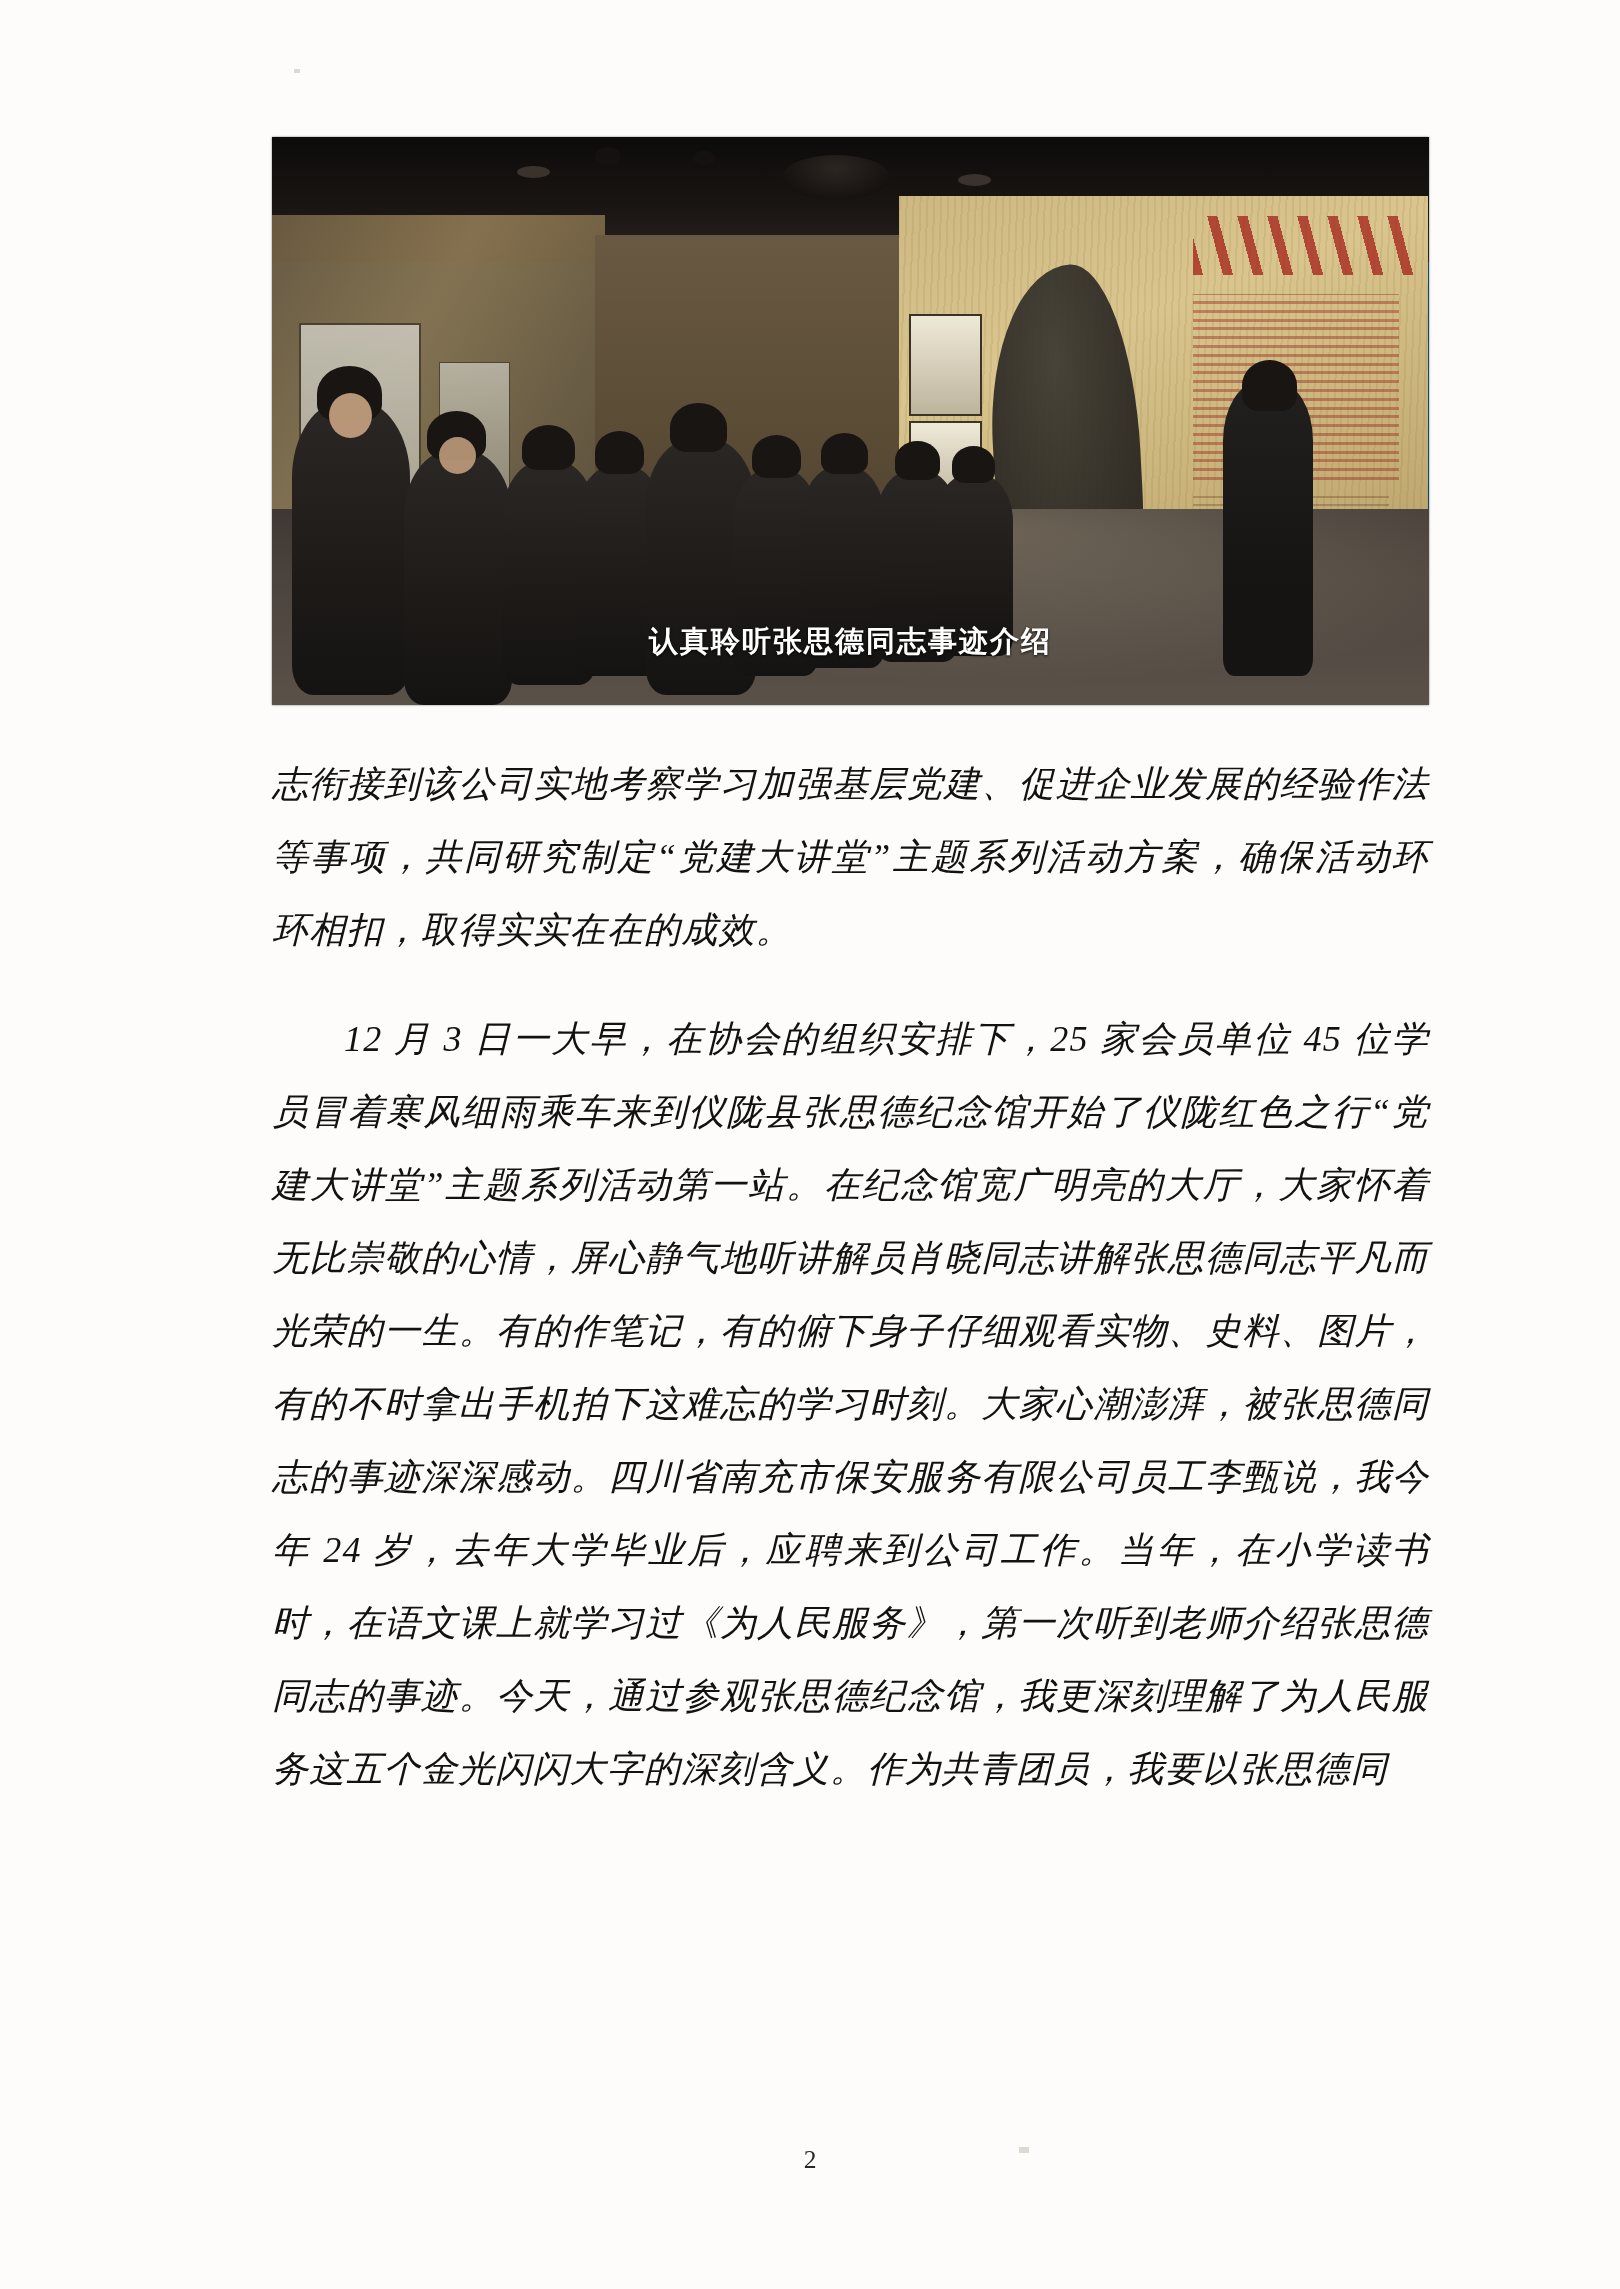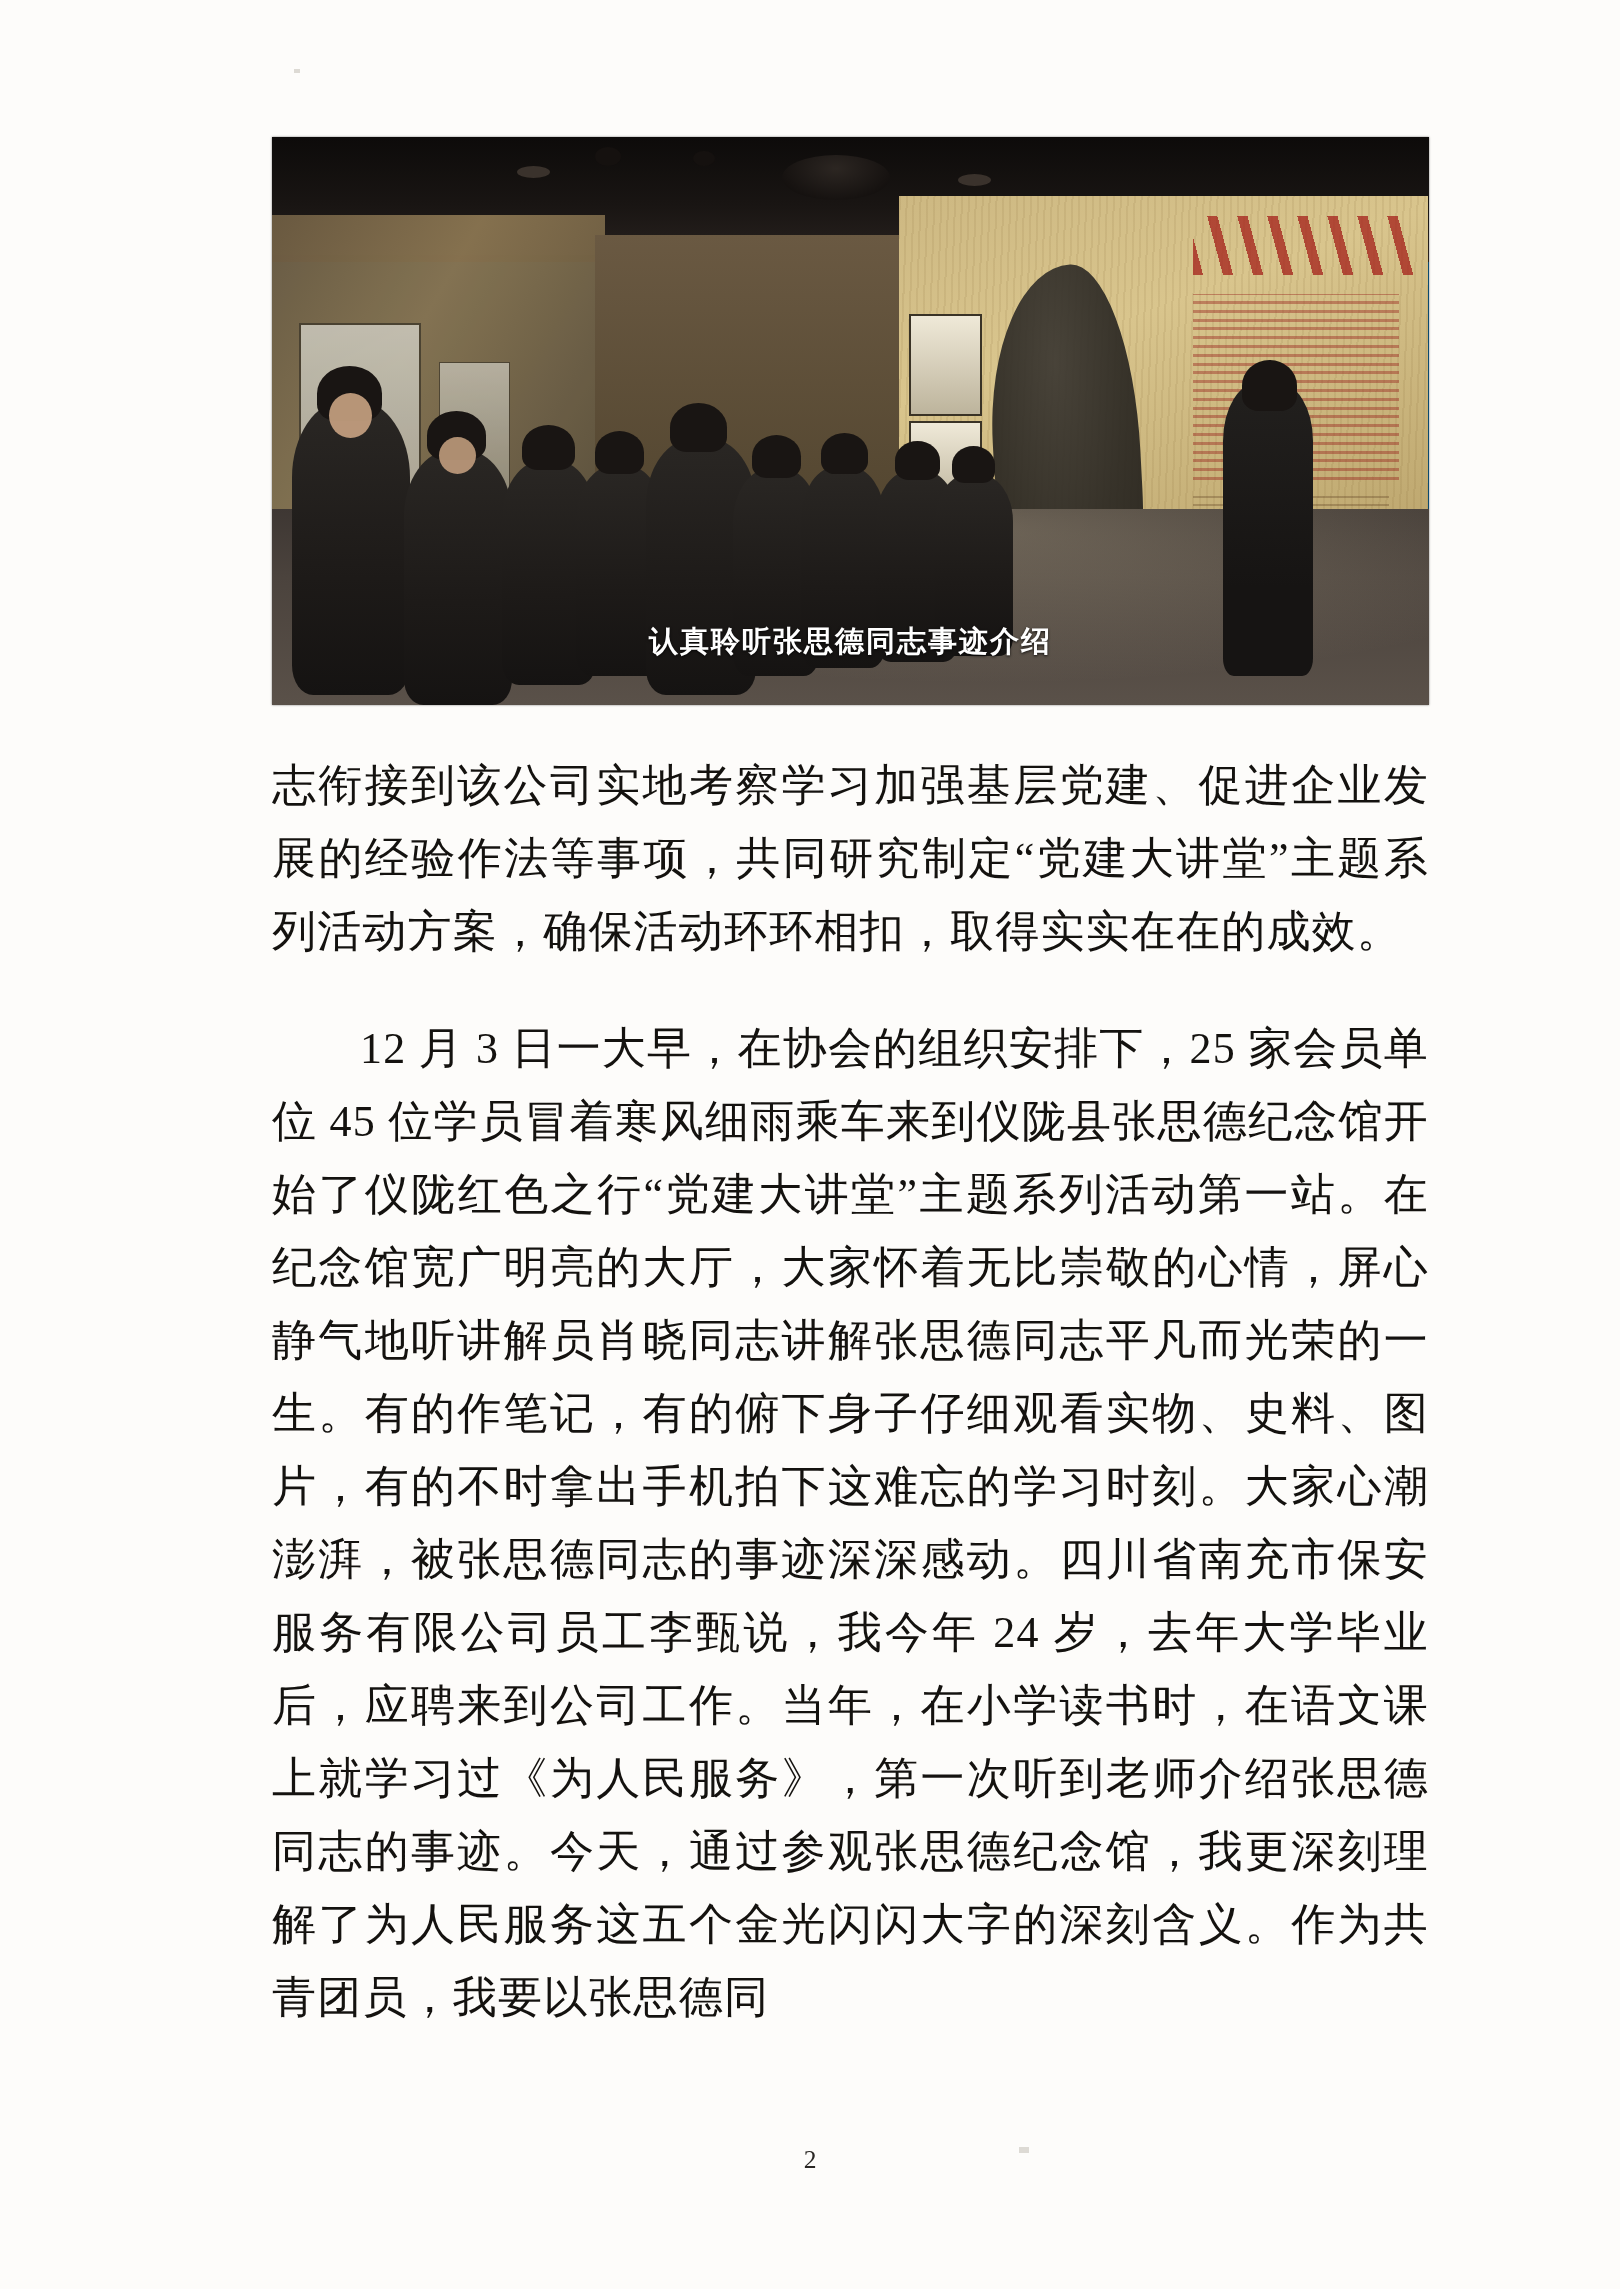--- a/index.html
+++ b/index.html
@@ -162,26 +162,27 @@
     font-family: "Liberation Sans", sans-serif;
     font-weight: bold;
     font-size: 29px;
     letter-spacing: 2px;
     text-shadow: 0 1px 2.9px rgba(0,0,0,.85);
   }
 
   
   .body-text {
     margin-top: 43px;
-    font-size: 44px;
+    font-size: 36px;
     line-height: 73px;
     letter-spacing: 1.2px;
     text-align: justify;
     color: #14120f;
     font-family: "Liberation Serif", "DejaVu Serif", serif;
+    font-style: italic;
   }
   .para + .para { margin-top: 0; }
   .indent { text-indent: 2em; }
 
   .page-number {
     position: absolute;
     left: 0; right: 0;
     top: 2145px;
     text-align: center;
     font-size: 25.5px;

